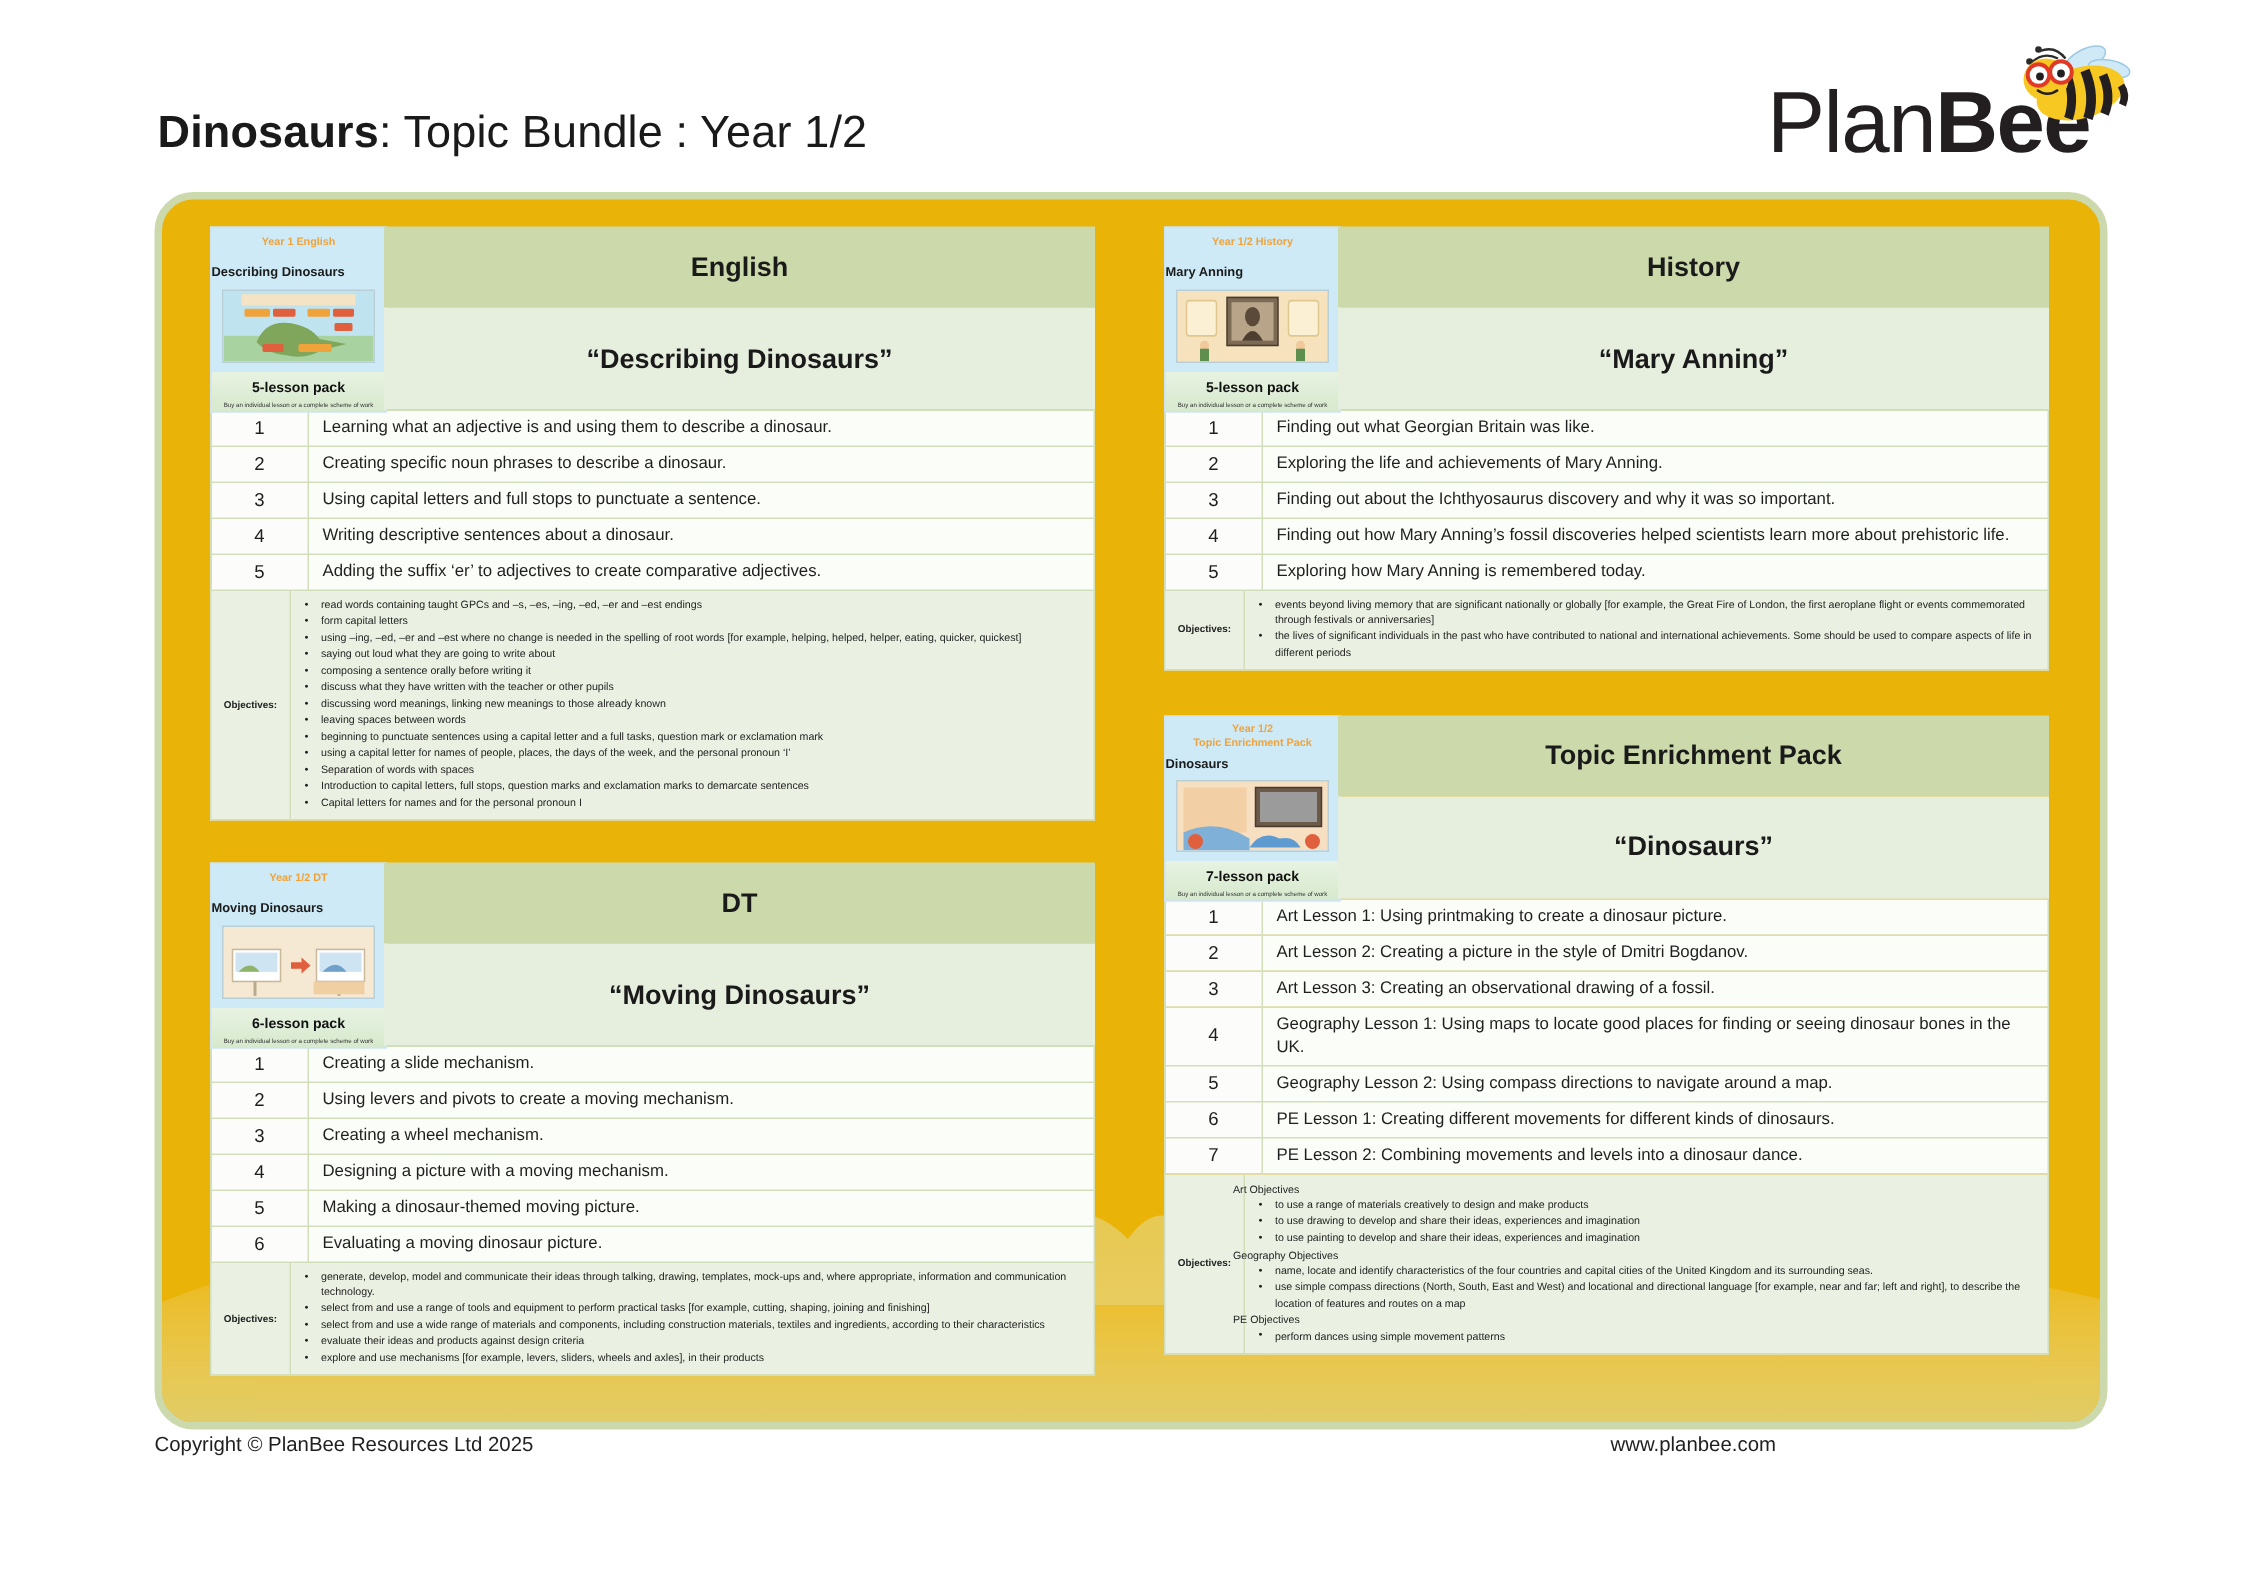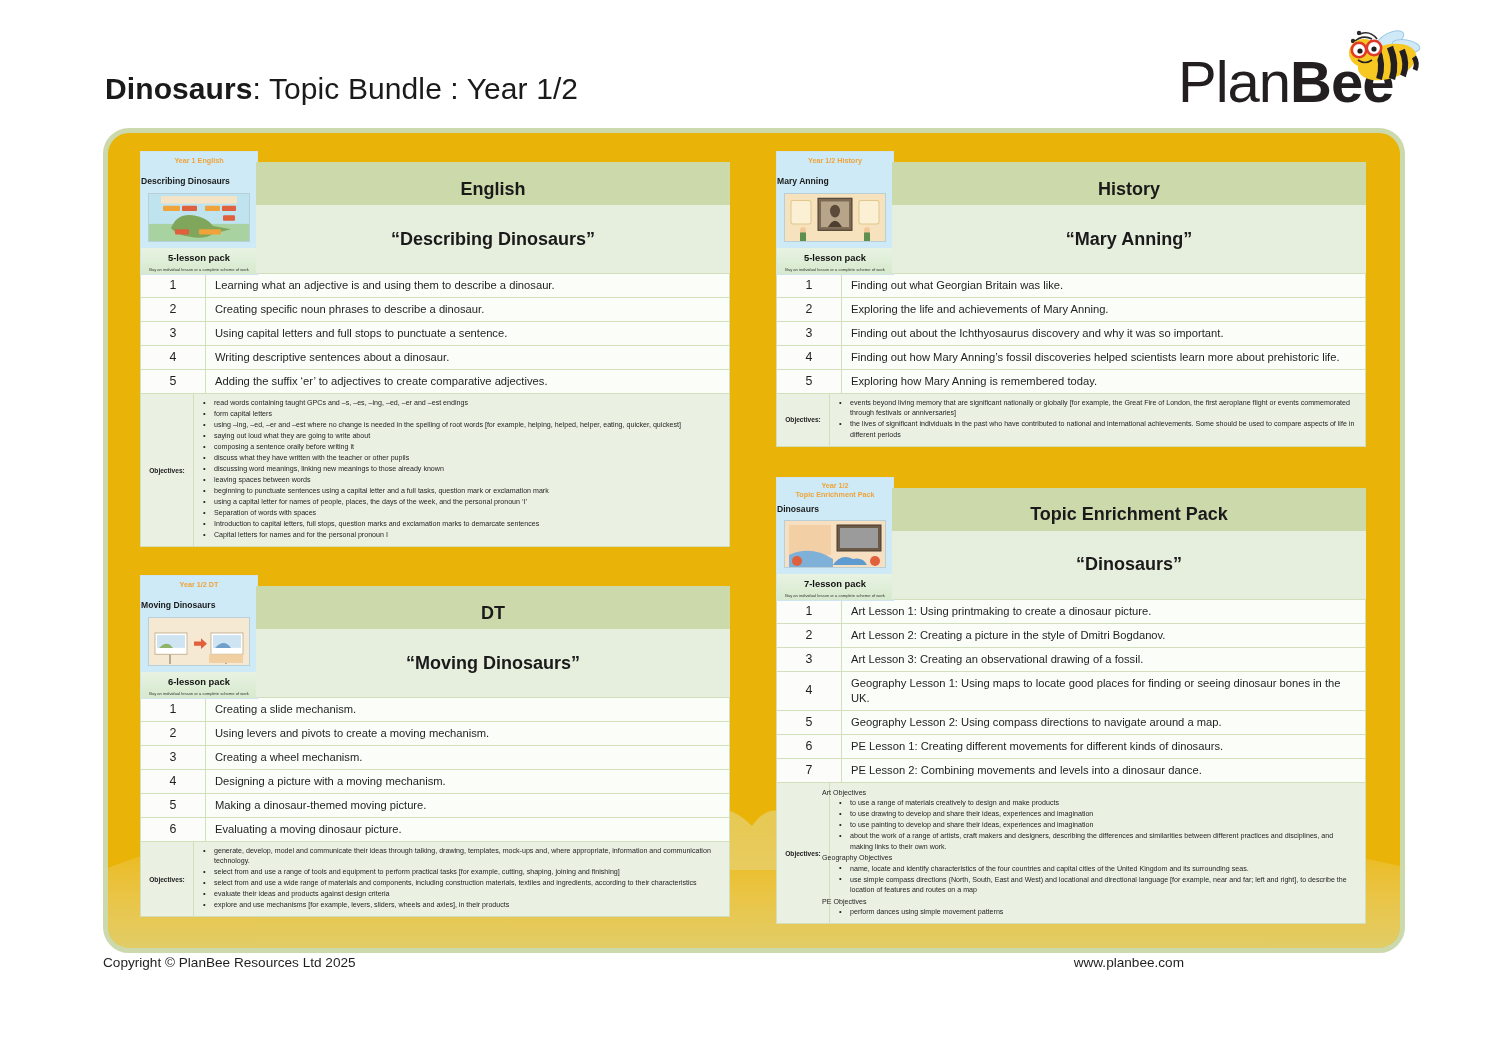--- a/index.html
+++ b/index.html
@@ -81,21 +81,21 @@
     color:#333;font-size:4.1px;
   }
   .thumb-band{
     position:absolute;left:0;right:0;bottom:0;height:26px;
     background:linear-gradient(#e8f3e2,#d6e9cd);
   }
 
   .mod-titlebar{
     position:absolute;left:116px;right:0;top:0;height:54px;
     background:#cbd9ab;
-    display:flex;align-items:center;justify-content:center;margin-top:11px;
+    display:flex;align-items:center;justify-content:center;
   }
   .mod-titlebar span{font-size:18px;font-weight:bold;color:#1a1a1a;}
   .mod-namebar{
     position:absolute;left:116px;right:0;top:54px;bottom:0;
     background:#e6eede;
     display:flex;align-items:center;justify-content:center;
   }
   .mod-namebar span{font-size:18px;font-weight:bold;color:#1a1a1a;}
 
   
@@ -479,21 +479,20 @@
           </table>
 
         <div class="obj-row">
           <div class="obj-label">Objectives:</div>
           <div class="obj-body">
             <div class="grp">Art Objectives</div>
             <ul>
               <li>to use a range of materials creatively to design and make products</li>
               <li>to use drawing to develop and share their ideas, experiences and imagination</li>
               <li>to use painting to develop and share their ideas, experiences and imagination</li>
-              <li>about the work of a range of artists, craft makers and designers, describing the differences and similarities between different practices and disciplines, and making links to their own work.</li>
             </ul>
             <div class="grp">Geography Objectives</div>
             <ul>
               <li>name, locate and identify characteristics of the four countries and capital cities of the United Kingdom and its surrounding seas.</li>
               <li>use simple compass directions (North, South, East and West) and locational and directional language [for example, near and far; left and right], to describe the location of features and routes on a map</li>
             </ul>
             <div class="grp">PE Objectives</div>
             <ul>
               <li>perform dances using simple movement patterns</li>
             </ul>

